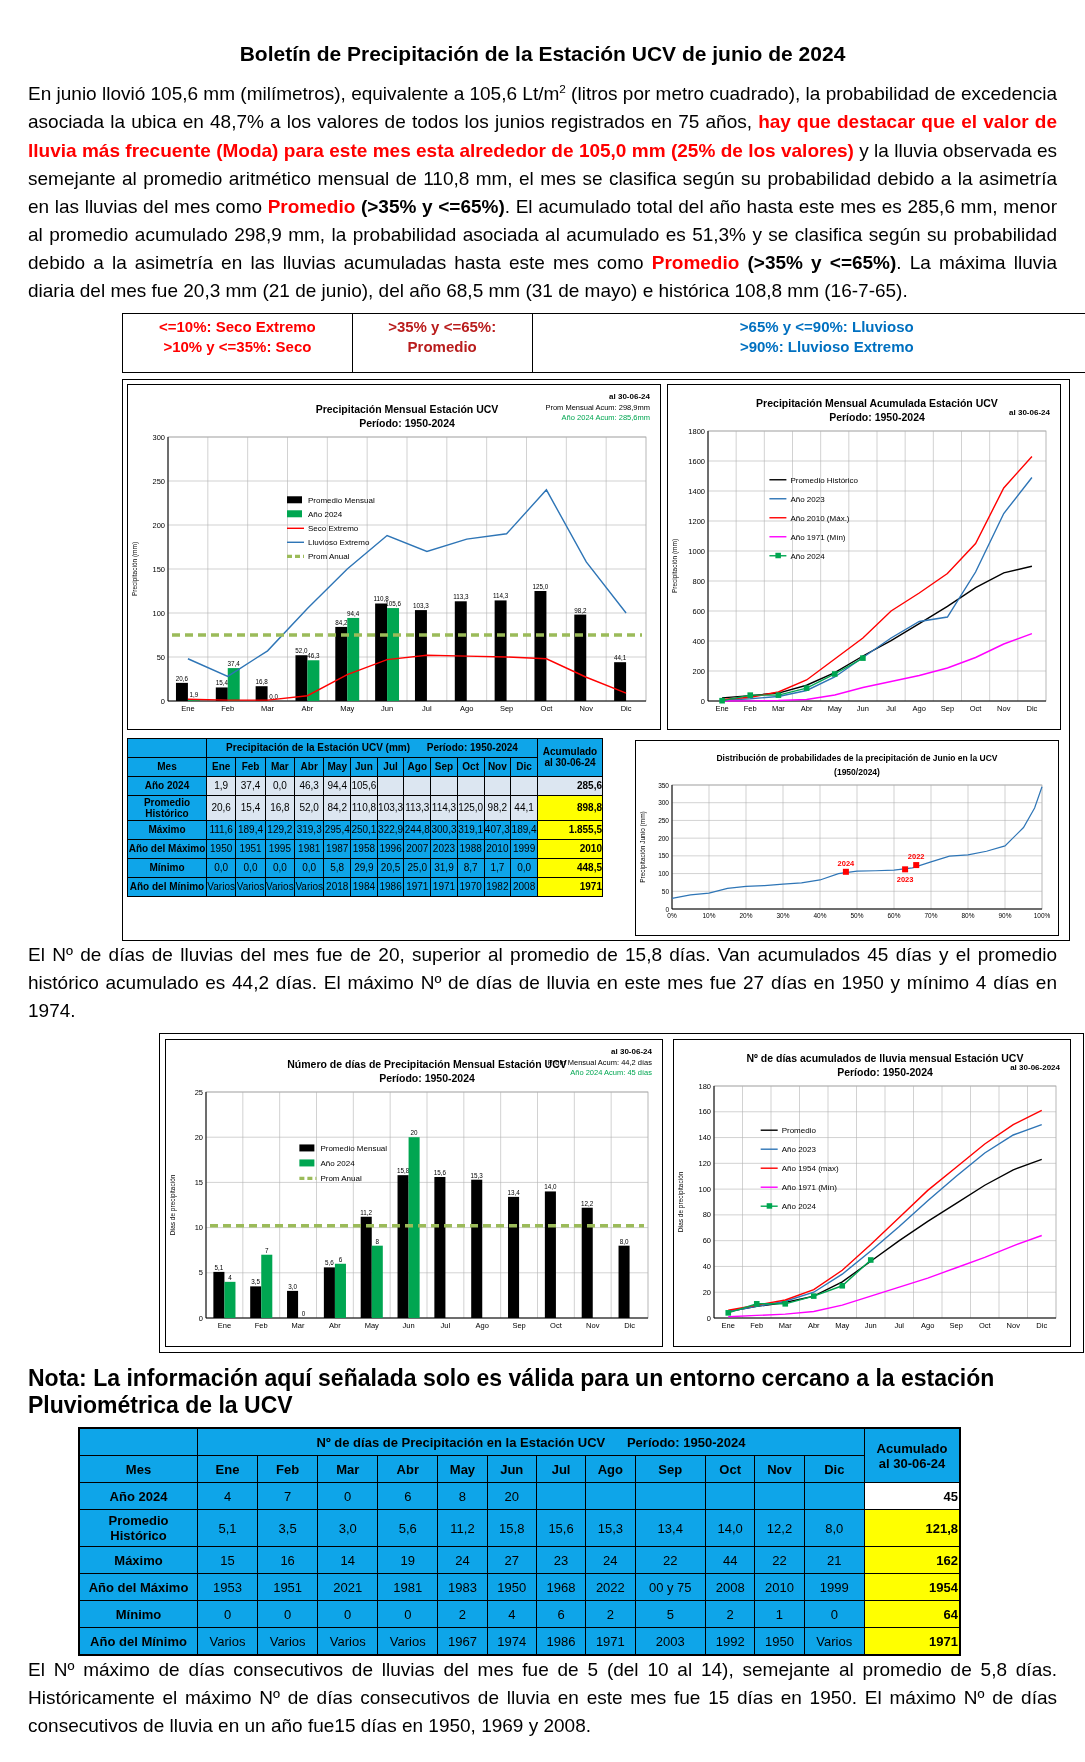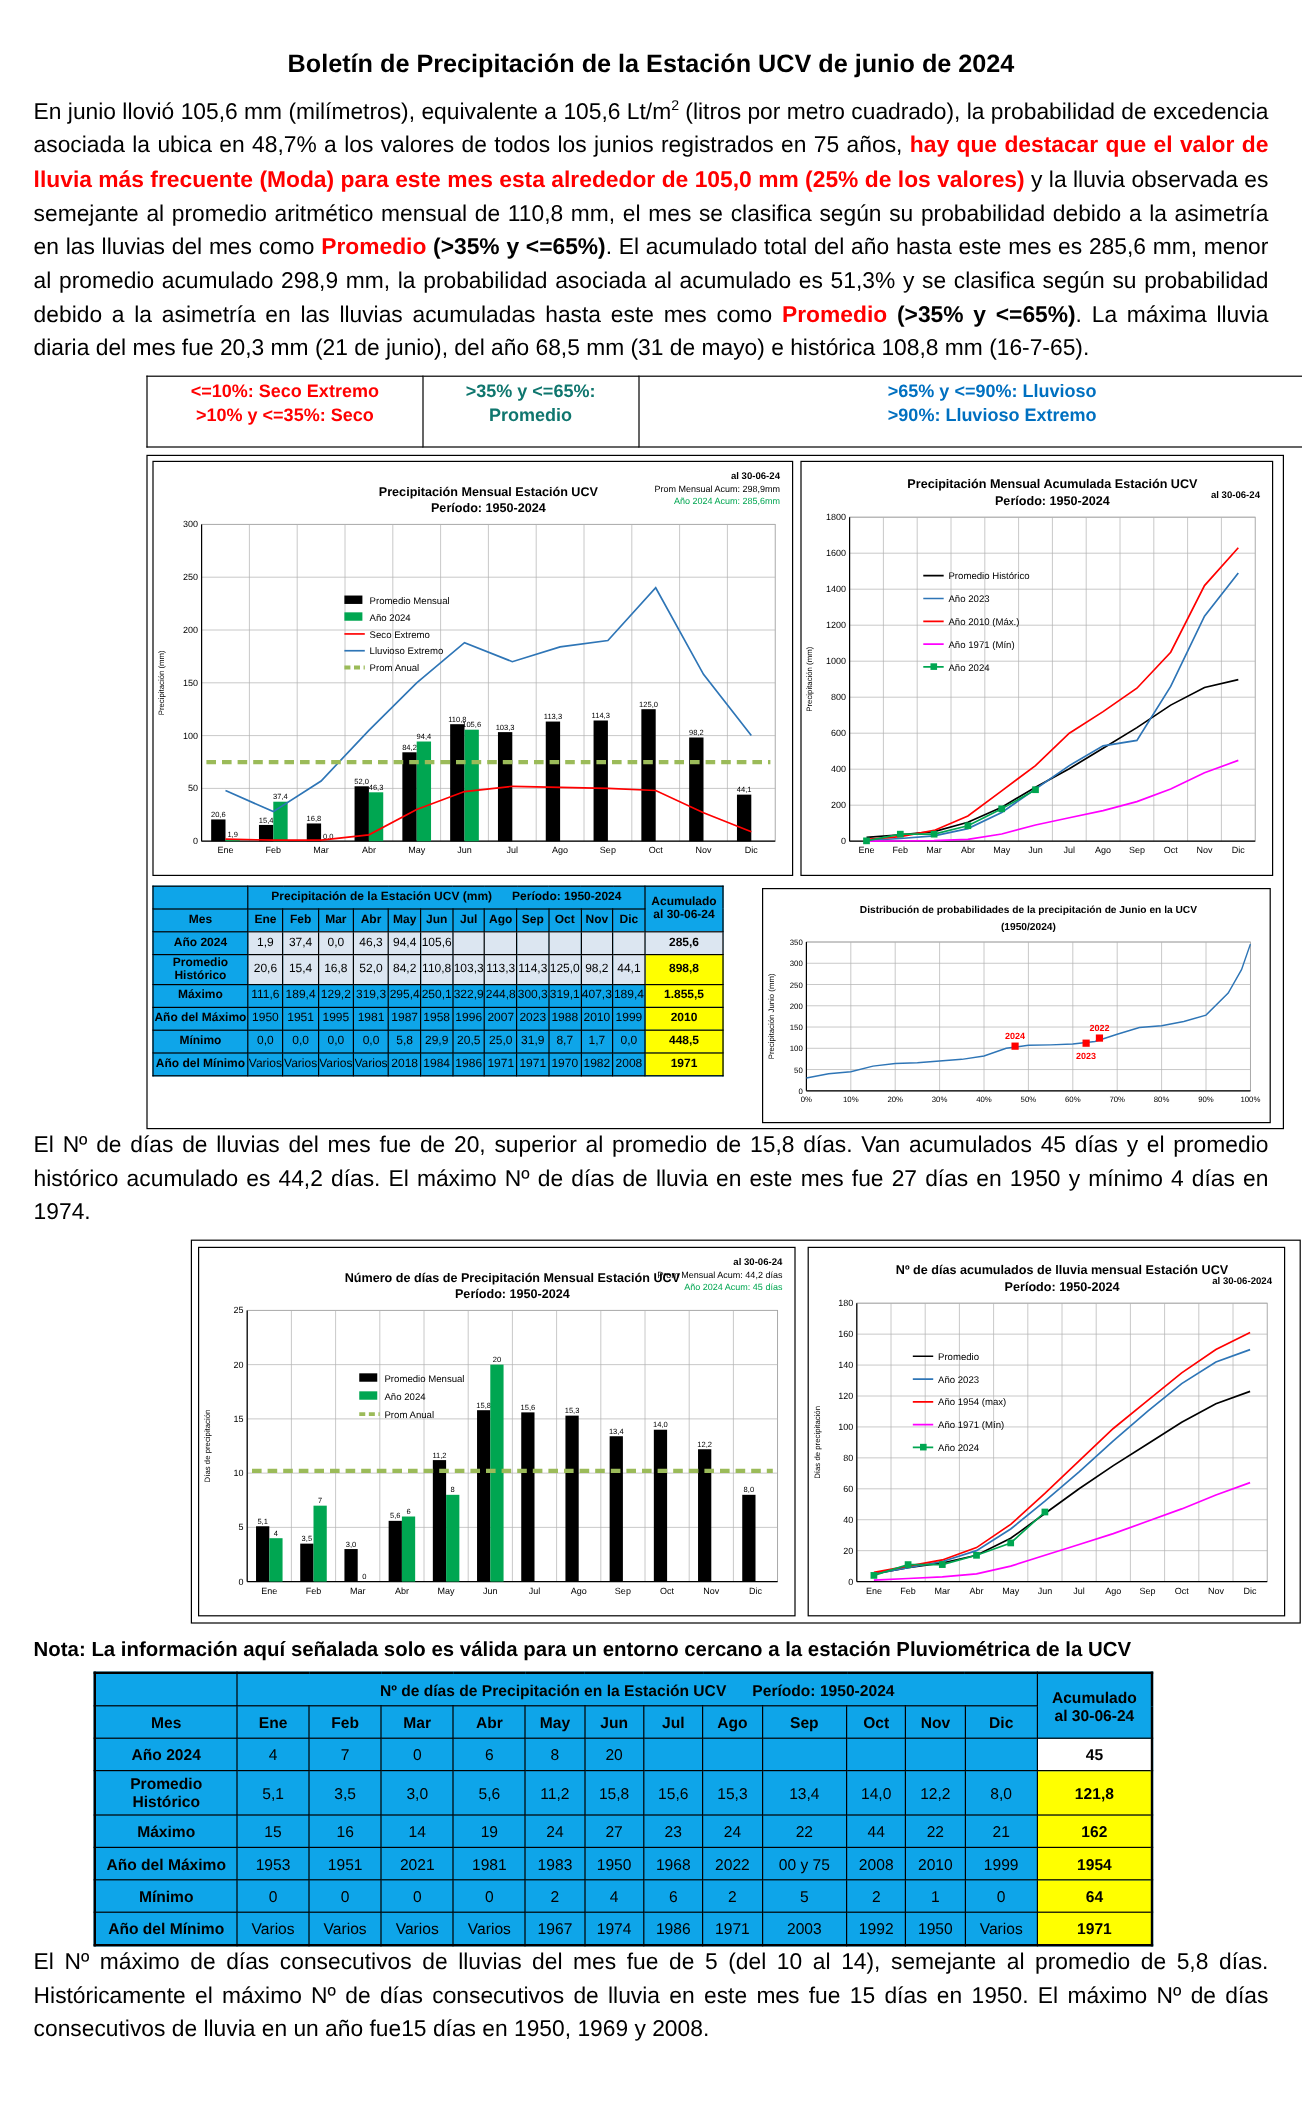--- a/index.html
+++ b/index.html
@@ -8,21 +8,21 @@
   h1.title{font-size:21px;font-weight:bold;text-align:center;margin:2px 0 14px;}
   .para{font-size:19px;line-height:1.48;text-align:justify;margin:0 0 8px;}
   .seg-rb{color:#FF0000;font-weight:bold;}
   .seg-b{font-weight:bold;}
   .seg-sup{vertical-align:super;font-size:0.62em;}
   
   table.legend{border-collapse:collapse;table-layout:fixed;width:1000px;margin:4px 0 6px 94px;}
   table.legend td{border:1.6px solid #000;text-align:center;vertical-align:top;
                   font-weight:bold;font-size:15px;line-height:1.35;padding:3px 2px 14px;}
   .lg-red{color:#FF0000;}
-  .lg-black{color:#0f766e;}
+  .lg-black{color:#b91c1c;}
   .lg-blue{color:#0070C0;}
   
   .figbox{margin-left:94px;width:948px;border:1.6px solid #000;padding:4px;box-sizing:border-box;background:#fff;}
   .figrow{display:flex;gap:6px;align-items:flex-start;}
   .figrow2nd{display:flex;gap:32px;align-items:flex-start;margin-top:8px;}
   .chartbox{border:1px solid #000;background:#fff;}
   #c0{width:532px;height:344px;}
   #c1{width:392px;height:344px;}
   #c2{width:496px;height:306px;}
   #c3{width:396px;height:306px;}
@@ -34,26 +34,26 @@
   .dtable td{border:1px solid #000;text-align:center;}
   .t1{font-size:10px;width:476px;}
   .t1 td{padding:1px 0;height:16px;}
   .t1 .lblc{width:78px;}
   .t1 .acumh{width:64px;}
   .t2{font-size:13px;width:883px;border:2px solid #000;}
   .t2 td{padding:3px 1px;height:20px;}
   .t2 .lblc{width:115px;}
   .t2 .acumh{width:92px;}
   .dtable .ttl,.dtable .hd,.dtable .lbl,.dtable .acumh{font-weight:bold;}
-  .dtable .acum{font-weight:bold;}
+  .dtable .acum{font-weight:bold;text-align:right;}
   .bg-yellow{background:#FFFF00;}
   .bg-blue{background:#DCE6F1;}
   .bg-none{background:#fff;}
   .shaded{background:#DCE6F1;}
-  .note{font-size:17px;font-weight:bold;margin:12px 0 8px;}
+  .note{font-size:23px;font-weight:bold;margin:12px 0 8px;}
   #table2{margin-left:50px;}
   .footer{font-size:19px;margin-top:28px;}
   .footer a{color:#0563C1;text-decoration:underline;cursor:pointer;}
 </style>
 </head>
 <body>
 
 <div class="page">
 
   <h1 class="title">Boletín de Precipitación de la Estación UCV de junio de 2024</h1>

